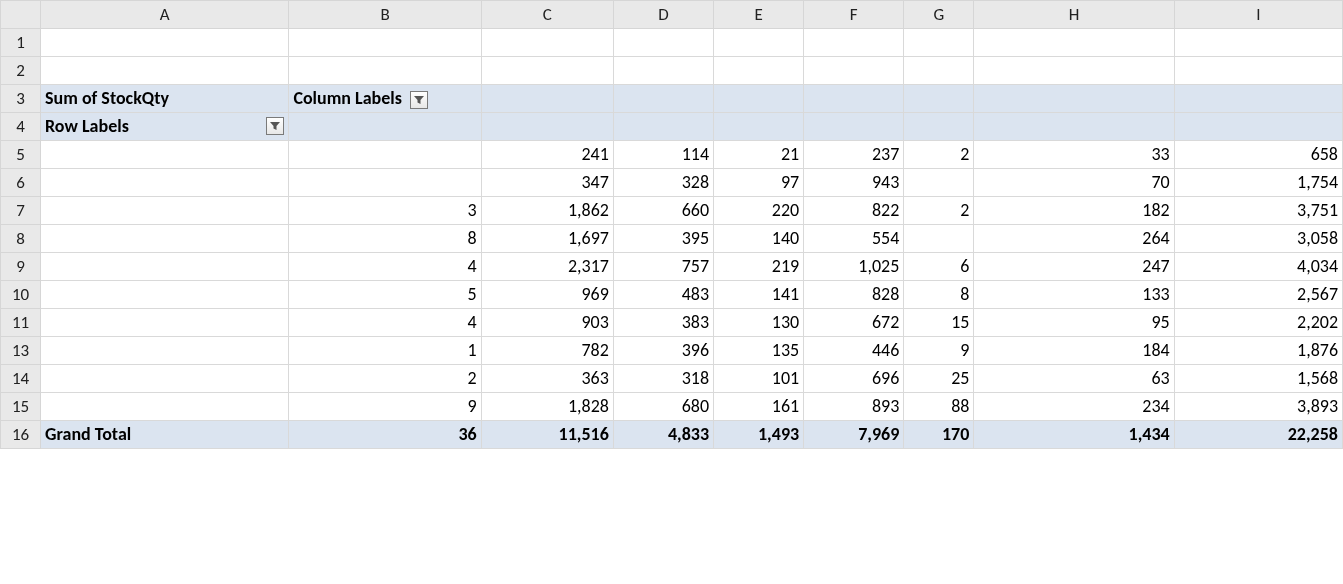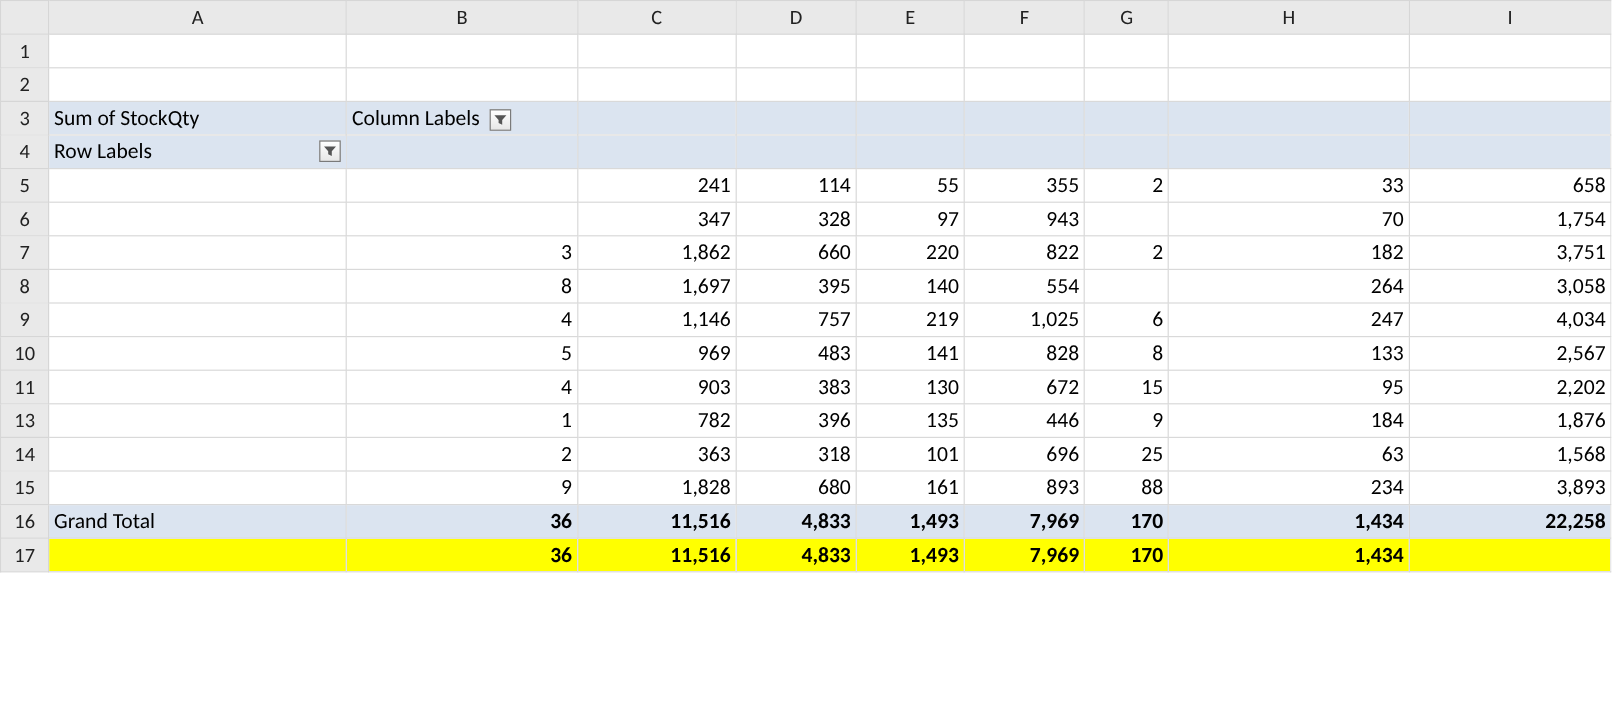--- a/index.html
+++ b/index.html
@@ -51,21 +51,21 @@
     color: #222;
     height: 22px;
     line-height: 22px;
     font-size: 17px;
   }
   th.corner { background: #e9e9e9; }
   th.rowhdr { text-align: center; }
 
   td.num { text-align: right; }
   td.txt { text-align: left; }
-  td.bold { font-weight: normal; }
+  td.bold { font-weight: bold; }
 
   .pivot-hdr { background: #dbe4f0; }
   .grand-row td, .grand-row th.rowhdr { }
   .grand-cells { background: #dbe4f0; font-weight: bold; margin-top: 48px; }
   .yellow-row td.data { background: #ffff00; font-weight: bold; }
   .green-row  td.data { background: #92d050; font-weight: bold; }
 
   .filter-btn {
     display: inline-block;
     width: 18px; height: 18px;
@@ -178,22 +178,22 @@
     <td class="pivot-hdr"></td>
     <td class="pivot-hdr"></td>
   </tr>
 
   <tr>
     <th class="rowhdr">5</th>
     <td class="txt"></td>
     <td class="num"></td>
     <td class="num">241</td>
     <td class="num">114</td>
-    <td class="num">55</td>
-    <td class="num">355</td>
+    <td class="num">21</td>
+    <td class="num">237</td>
     <td class="num">2</td>
     <td class="num">33</td>
     <td class="num">658</td>
   </tr>
   <tr>
     <th class="rowhdr">6</th>
     <td class="txt"></td>
     <td class="num"></td>
     <td class="num">347</td>
     <td class="num">328</td>
@@ -224,21 +224,21 @@
     <td class="num">140</td>
     <td class="num">554</td>
     <td class="num"></td>
     <td class="num">264</td>
     <td class="num">3,058</td>
   </tr>
   <tr>
     <th class="rowhdr">9</th>
     <td class="txt"></td>
     <td class="num">4</td>
-    <td class="num">1,146</td>
+    <td class="num">2,317</td>
     <td class="num">757</td>
     <td class="num">219</td>
     <td class="num">1,025</td>
     <td class="num">6</td>
     <td class="num">247</td>
     <td class="num">4,034</td>
   </tr>
   <tr>
     <th class="rowhdr">10</th>
     <td class="txt"></td>
@@ -306,30 +306,18 @@
     <td class="num grand-cells">36</td>
     <td class="num grand-cells">11,516</td>
     <td class="num grand-cells">4,833</td>
     <td class="num grand-cells">1,493</td>
     <td class="num grand-cells">7,969</td>
     <td class="num grand-cells">170</td>
     <td class="num grand-cells">1,434</td>
     <td class="num grand-cells">22,258</td>
   </tr>
 
-  <tr class="yellow-row">
-    <th class="rowhdr">17</th>
-    <td class="txt data"></td>
-    <td class="num data">36</td>
-    <td class="num data">11,516</td>
-    <td class="num data">4,833</td>
-    <td class="num data">1,493</td>
-    <td class="num data">7,969</td>
-    <td class="num data">170</td>
-    <td class="num data">1,434</td>
-    <td class="num data"></td>
-  </tr>
 
 
 
 </tbody>
     </table>
 </div>
 
 </body></html>

